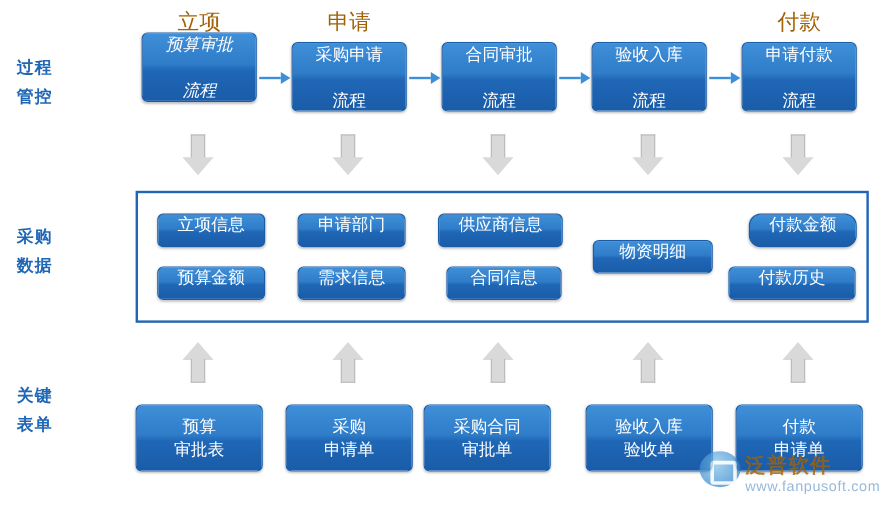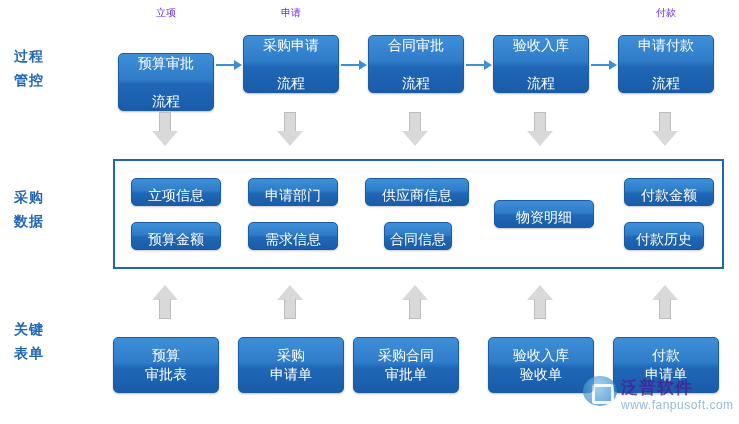--- a/index.html
+++ b/index.html
@@ -21,22 +21,22 @@
     line-height:24px;
     text-align:left;
     letter-spacing:1px;
   }
 
   
   .colhead{
     position:absolute;
     width:120px;
     text-align:center;
-    font-size:10px;
-    color:#6d28d9;
+    font-size:18px;
+    color:#a16207;
     font-weight:normal;
   }
 
   
   .pbox{
     position:absolute;
     width:96px;height:58px;
     border-radius:5px;
     background:linear-gradient(to bottom,#3f8fd8 0%,#2f7cc8 45%,#1f67b6 55%,#1a5ca8 100%);
     border:1px solid #1a5ca8;
@@ -106,21 +106,21 @@
   
   .chip{
     position:absolute;
     height:28px;
     border-radius:5px;
     background:linear-gradient(to bottom,#3f8fd8 0%,#2f7cc8 45%,#1f67b6 55%,#1a5ca8 100%);
     border:1px solid #1a5ca8;
     box-shadow:0 1px 2px rgba(0,0,0,0.22);
     color:#fff;
     font-size:14px;
-    display:flex;align-items:flex-end;justify-content:center;
+    display:flex;align-items:flex-start;justify-content:center;
     box-sizing:border-box;
     text-align:center;
   }
 
   
   .fbox{
     position:absolute;
     width:106px;height:56px;
     border-radius:5px;
     background:linear-gradient(to bottom,#3f8fd8 0%,#2f7cc8 45%,#1f67b6 55%,#1a5ca8 100%);
@@ -143,21 +143,21 @@
     border-radius:50%;
     background:radial-gradient(circle at 40% 35%,#7fc1e8 0%,#3e8fd0 55%,#1f66b5 100%);
     opacity:.75;
   }
   .wm-logo:after{
     content:"";position:absolute;left:9px;top:8px;width:16px;height:14px;
     border:3px solid #ffffff;border-radius:3px;opacity:.9;
   }
   .wm-title{
     position:absolute;left:38px;top:2px;
-    font-size:17px;color:#4c1d95;font-weight:bold;opacity:.85;
+    font-size:17px;color:#a16207;font-weight:bold;opacity:.85;
     letter-spacing:1px;
   }
   .wm-sub{
     position:absolute;left:38px;top:24px;
     font-size:12px;color:#7aa7cf;opacity:.85;letter-spacing:.5px;
     font-family:"Liberation Sans","DejaVu Sans",sans-serif;
   }
 </style>
 </head>
 <body>
@@ -180,21 +180,21 @@
   </div>
   <div class="rowlabel" style="left:14px;top:185px;">
     <div>采购</div>
     <div>数据</div>
   </div>
   <div class="rowlabel" style="left:14px;top:317px;">
     <div>关键</div>
     <div>表单</div>
   </div>
 
-  <div class="pbox" style="left:118px;top:53px;">
+  <div class="pbox" style="left:118px;top:27px;font-style:italic;">
     <span>
       <span>预算审批</span><br>
       <span>流程</span>
     </span>
   </div>
   <div class="pbox" style="left:243px;top:35px;">
     <span>
       <span>采购申请</span><br>
       <span>流程</span>
     </span>
@@ -267,30 +267,30 @@
   </div>
   <div class="chip" style="left:248px;top:178px;width:90px;">
     <span>申请部门</span>
   </div>
   <div class="chip" style="left:248px;top:222px;width:90px;">
     <span>需求信息</span>
   </div>
   <div class="chip" style="left:365px;top:178px;width:104px;">
     <span>供应商信息</span>
   </div>
-  <div class="chip" style="left:384px;top:222px;width:68px;">
+  <div class="chip" style="left:372px;top:222px;width:96px;">
     <span>合同信息</span>
   </div>
   <div class="chip" style="left:494px;top:200px;width:100px;font-family:Liberation Serif, serif;">
     <span>物资明细</span>
   </div>
-  <div class="chip" style="left:624px;top:178px;width:90px;">
+  <div class="chip" style="left:624px;top:178px;width:90px;border-radius:10px;">
     <span>付款金额</span>
   </div>
-  <div class="chip" style="left:624px;top:222px;width:80px;">
+  <div class="chip" style="left:607px;top:222px;width:106px;">
     <span>付款历史</span>
   </div>
 
   <div class="uparrow" style="left:152px;top:285px;">
     <div class="tip"></div>
     <div class="stem"></div>
   </div>
   <div class="uparrow" style="left:277px;top:285px;">
     <div class="tip"></div>
     <div class="stem"></div>

